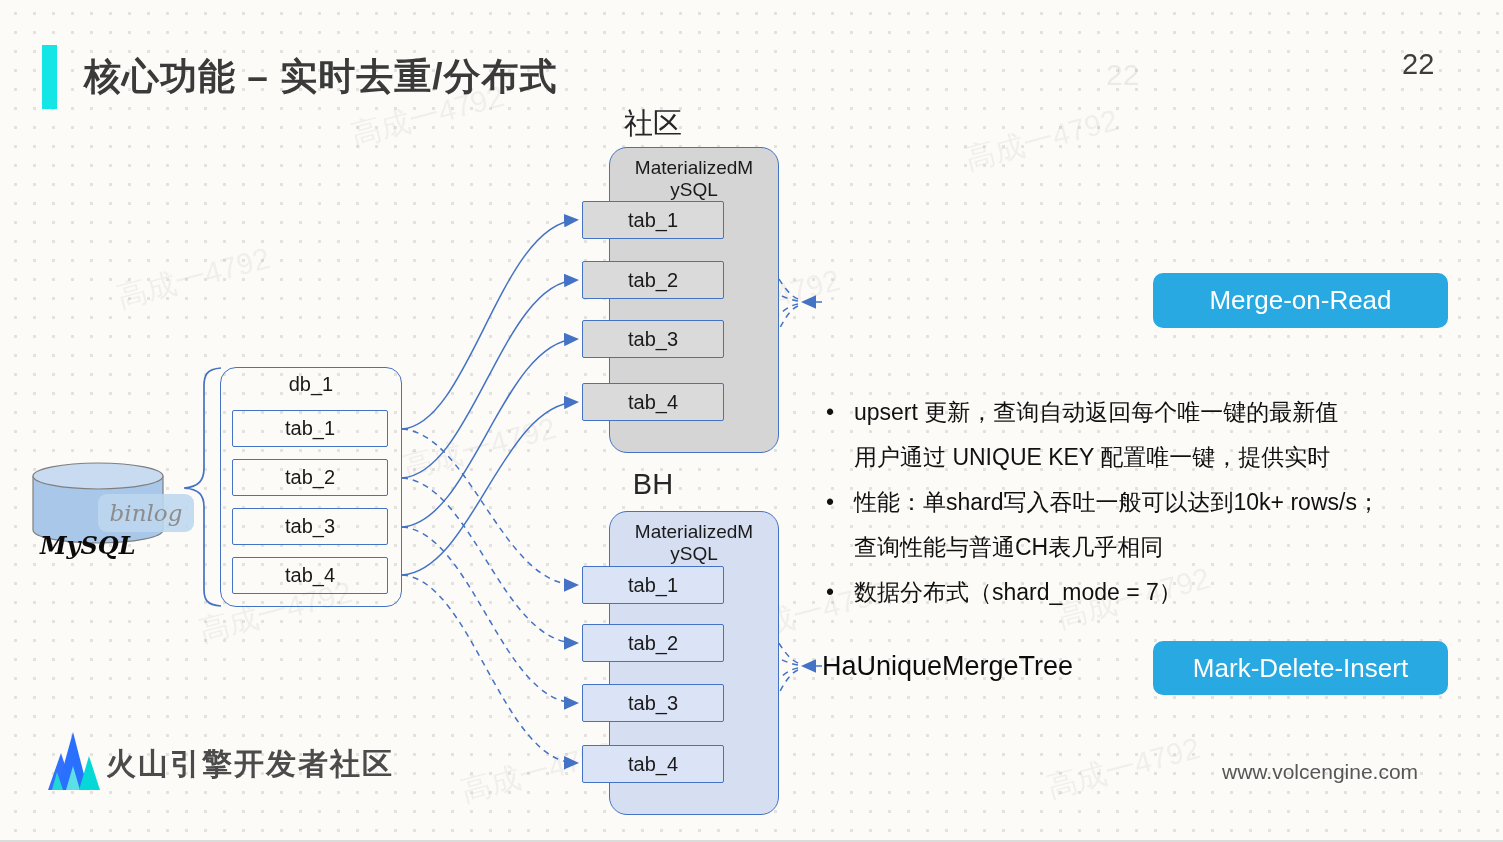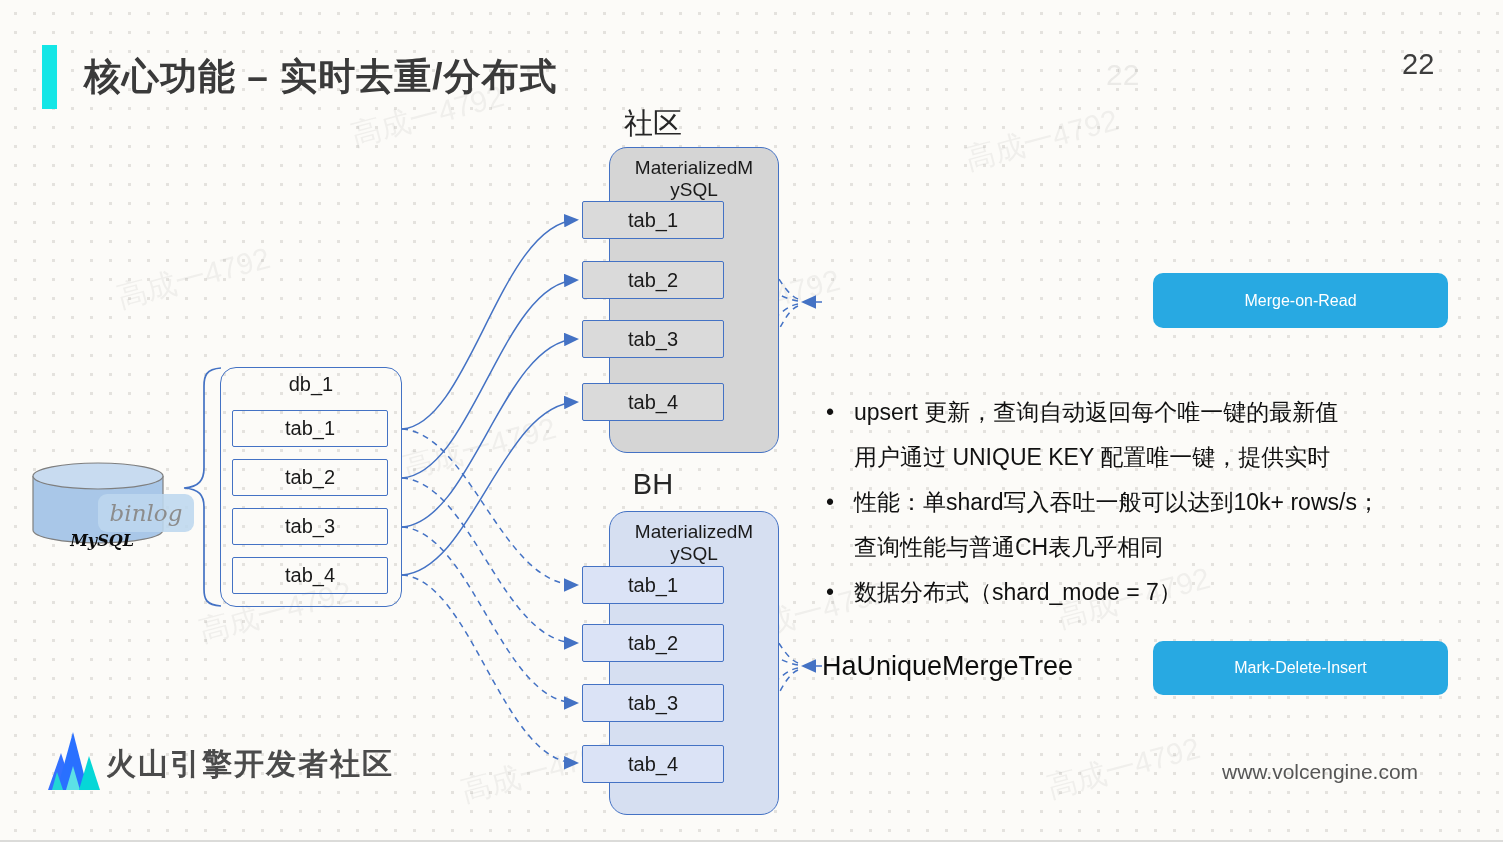--- a/index.html
+++ b/index.html
@@ -36,35 +36,35 @@
   .tab-blue { background:#DBE3F6; }
   .tab-plain { background:transparent; }
 
   .box-db { left:220px; top:367px; width:182px; height:240px; border:1.6px solid #4472C4; border-radius:16px; background:transparent; }
   .db-title { left:220px; top:373px; width:182px; text-align:center; font-size:20px; color:#1A1A1A; }
 
   
   .engine-name { font-size:27px; color:#0D0D0D; white-space:nowrap; }
   .badge { width:295px; height:55px; background:#28A9E2; border-radius:10px; border:none;
            display:flex; align-items:center; justify-content:center;
-           color:#FFFFFF; font-size:16px; cursor:pointer; }
+           color:#FFFFFF; font-size:26px; cursor:pointer; }
 
   
   .bullets { left:818px; top:390px; width:665px; list-style:none; }
   .bullets li { position:relative; padding-left:36px; font-size:23px; line-height:45px; color:#111111; }
   .bullets li::before { content:"•"; position:absolute; left:8px; top:0; font-size:23px; color:#111; }
 
   
   .binlog-chip { left:98px; top:494px; width:96px; height:38px; background:rgba(189,215,238,0.88);
                  border-radius:9px; display:flex; align-items:center; justify-content:center;
                  font-family:"DejaVu Serif","Liberation Serif",serif; font-style:italic;
                  font-size:23px; color:#8C8C8C; }
-  .mysql-label { left:52px; top:531px; width:100px; text-align:center;
+  .mysql-label { left:40px; top:531px; width:100px; 
                  font-family:"DejaVu Serif","Liberation Serif",serif; font-style:italic; font-weight:700;
-                 font-size:16px; color:#0A0A0A; }
+                 font-size:24px; color:#0A0A0A; }
 
   
   .brand-text { left:106px; top:744px; font-size:30px; font-weight:700; color:#4B4B4B; letter-spacing:2px; }
   .site-url { left:1222px; top:760px; font-size:21px; color:#565656; text-decoration:none; }
 
   .overlay { left:0; top:0; pointer-events:none; }
 </style>
 </head>
 <body>
 

